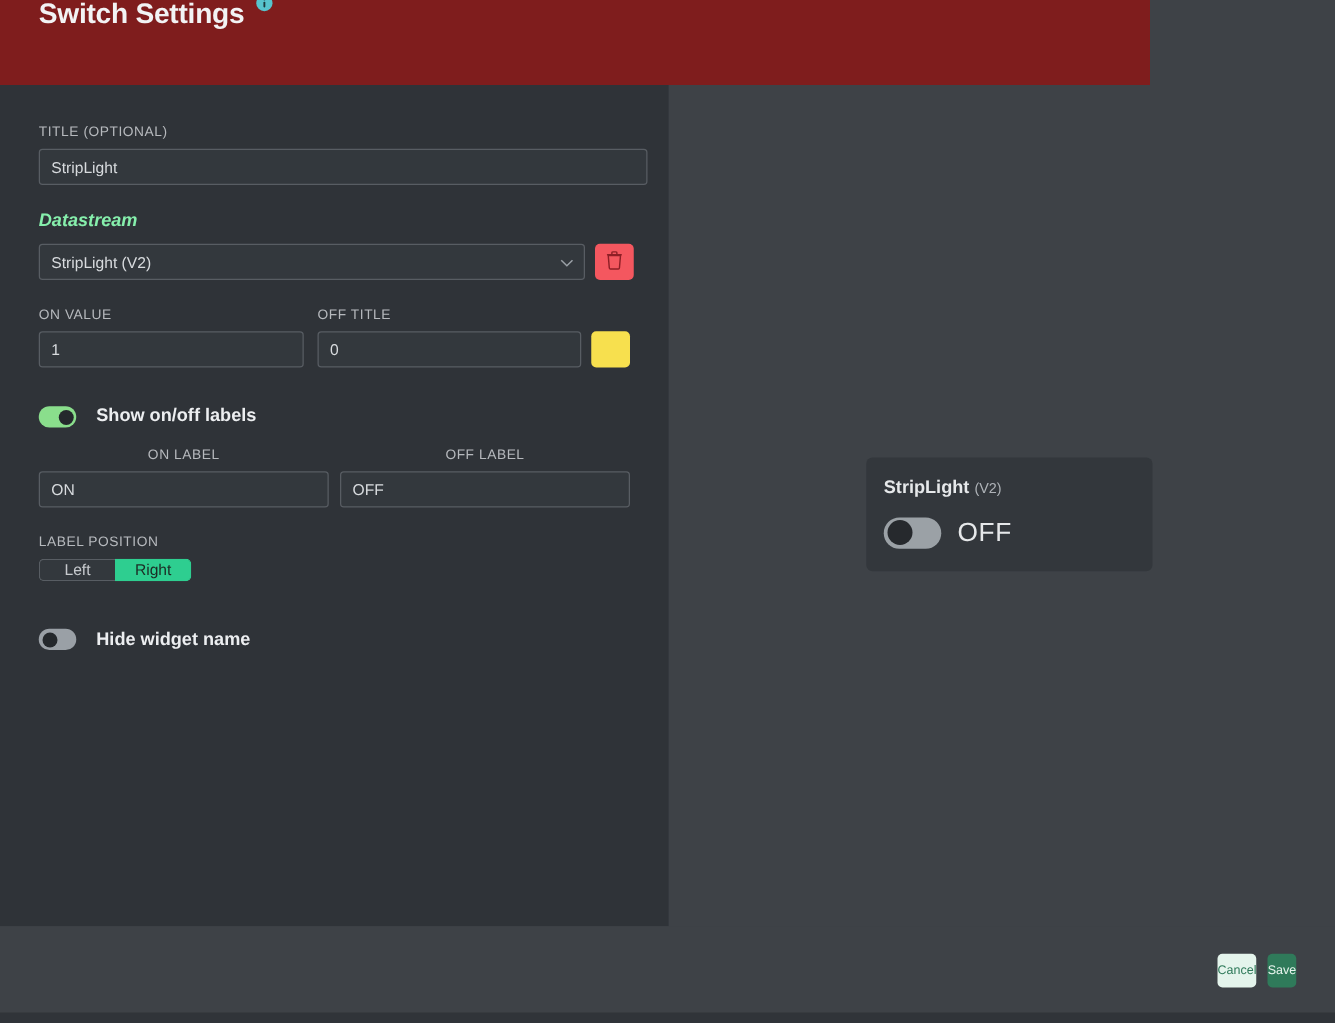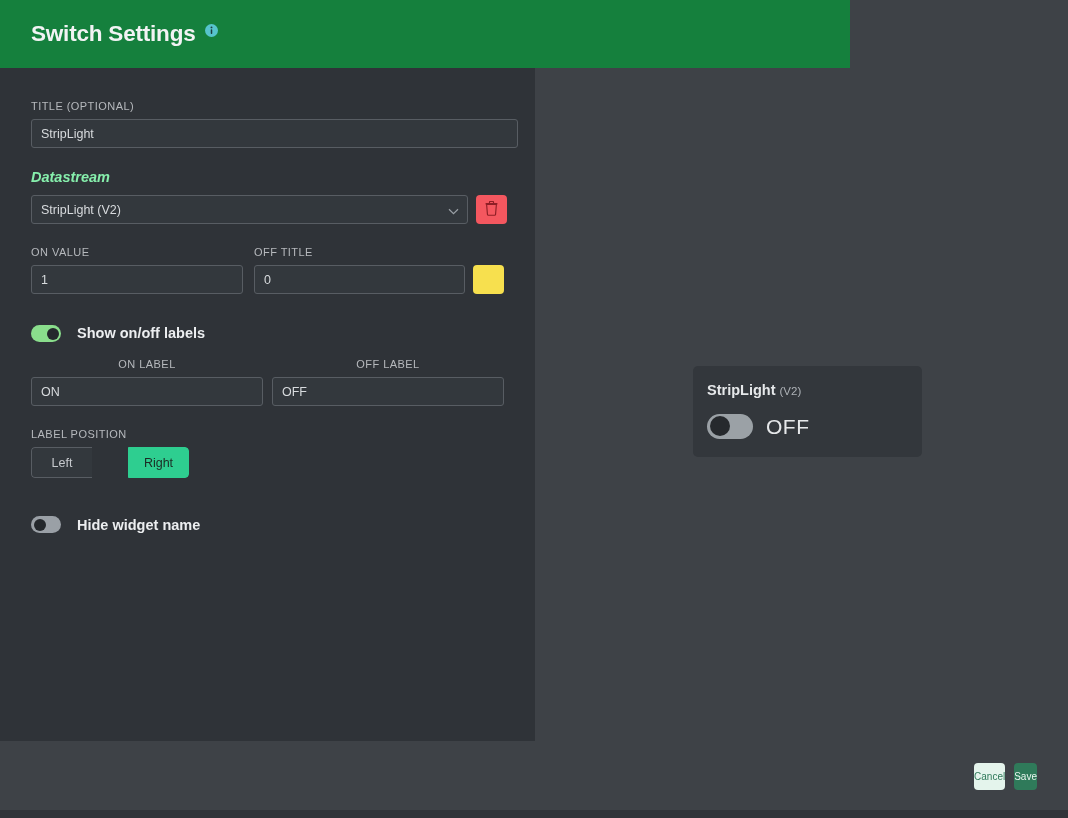--- a/index.html
+++ b/index.html
@@ -17,24 +17,23 @@
     position: relative;
     width: 1068px;
     height: 818px;
     background: #3e4247;
   }
 
   
   .header {
     position: absolute;
     left: 0; top: 0;
-    width: 850px; height: 68px;
-    background: #15803d;
-    display: flex;
-    align-items: center;
+    width: 920px; height: 68px;
+    background: #7f1d1d;
+    display: flex;
   }
   .header-title {
     margin-left: 31px;
     font-size: 22.5px;
     font-weight: bold;
     color: #f2f3f4;
     letter-spacing: -0.2px;
     line-height: 1;
   }
   .info-icon {
@@ -182,24 +181,23 @@
   
   .labels-row { margin-top: 16px; }
   .label-col { display: flex; flex-direction: column; align-items: center; }
   .label-col.on { width: 232px; }
   .label-col.off { width: 232px; margin-left: 9px; }
 
   
   .labelpos-block { margin-top: 22px; }
   .segmented {
     display: inline-flex;
-    height: 31px;
+    height: 18px;
     border-radius: 4px;
     overflow: hidden;
-    gap: 36px;
   }
   .seg {
     min-width: 61px;
     padding: 0 13px;
     display: flex;
     align-items: center;
     justify-content: center;
     font-size: 12.5px;
     cursor: pointer;
     border: 1px solid #585d63;

